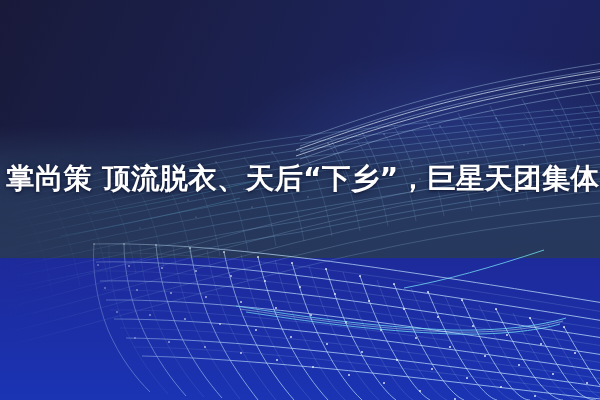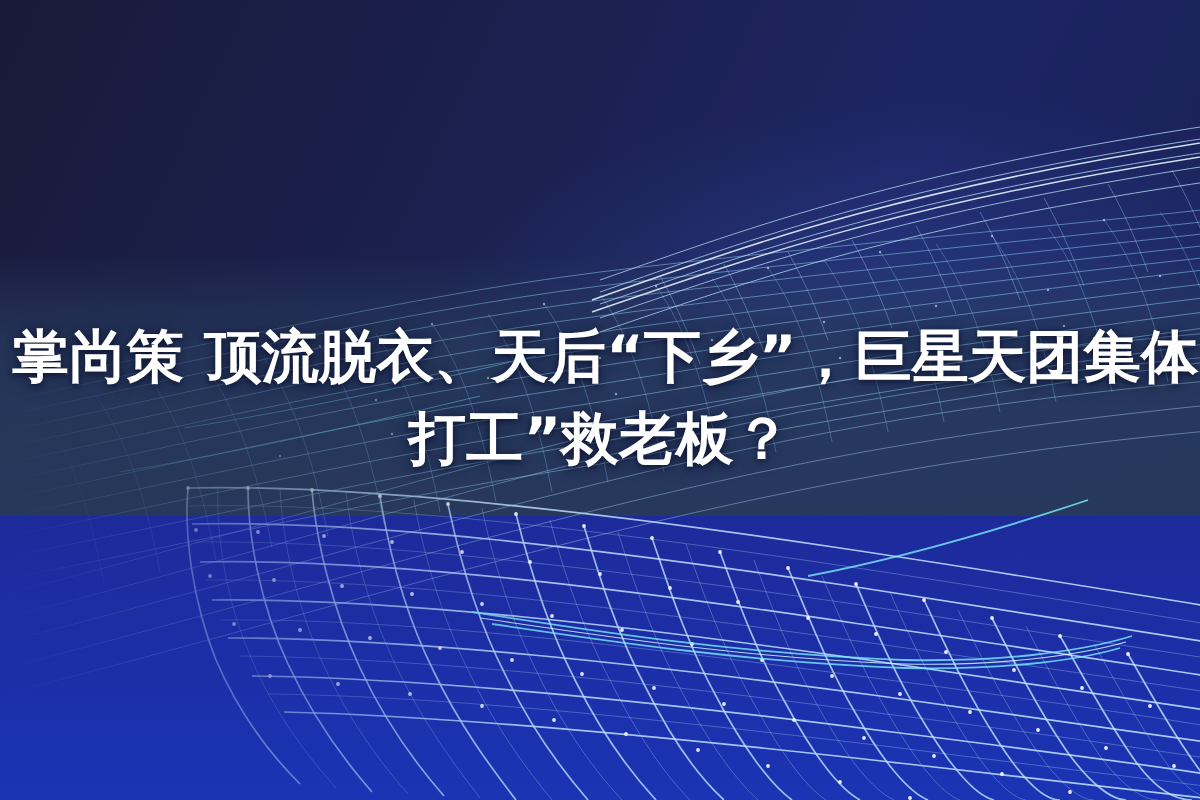--- a/index.html
+++ b/index.html
@@ -342,16 +342,15 @@
       <g stroke="#6fe2fb" stroke-width="0.5" opacity="0.55">
         <path d="M92,214 C 150,205 210,192 268,178"></path>
         <path d="M60,236 C 120,226 182,212 240,198"></path>
       </g>
 
     </g>
   </svg>
 
   <div class="headline">
     <span class="l1">掌尚策 顶流脱衣、天后“下乡”，巨星天团集体“</span>
-    <span class="l2">打工”救老板？</span>
   </div>
 
 </div>
 
 </body></html>

